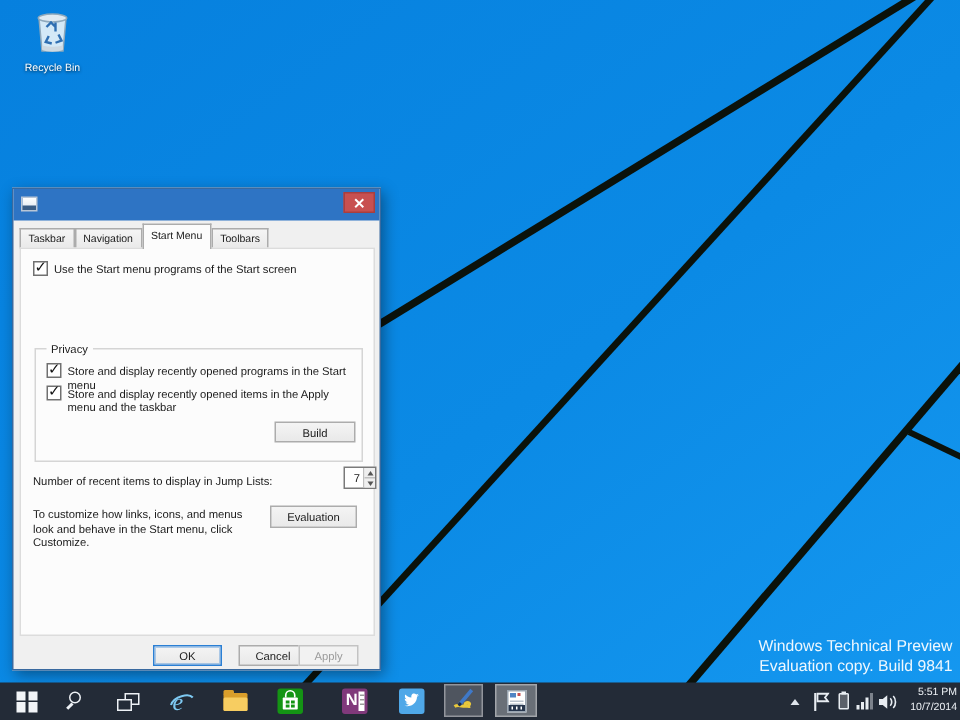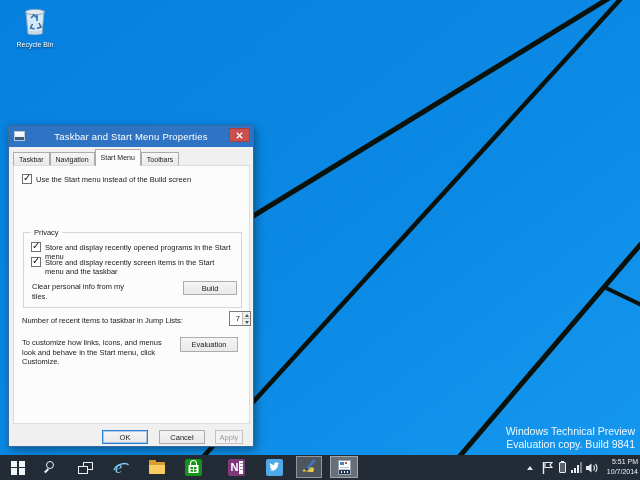--- a/index.html
+++ b/index.html
@@ -132,86 +132,84 @@
   </div>
 
   <div class="watermark">
     <div>Windows Technical Preview</div>
     <div>Evaluation copy. Build 9841</div>
   </div>
 
   <div class="dialog">
     <div class="titlebar">
       <span class="titlebar-icon"></span>
-      <span class="title-text">Taskbar and Start Menu Properties</span>
       <span class="close-btn">
         <svg width="7" height="7" viewBox="0 0 7 7">
           <path d="M0.8 0.8 L6.2 6.2 M6.2 0.8 L0.8 6.2" stroke="#ffffff" stroke-width="1.3"></path>
         </svg>
       </span>
     </div>
 
     <div class="tabs">
       <div class="tab">Taskbar</div>
       <div class="tab">Navigation</div>
       <div class="tab active">Start Menu</div>
       <div class="tab">Toolbars</div>
     </div>
 
     <div class="page">
 
       <div class="cb" style="left:8px; top:8px;">
         <span class="box">
             <span class="mark">✓</span>
           </span>
-        <span class="lbl">Use the Start menu instead of the Build screen</span>
+        <span class="lbl">Use the Start menu programs of the Start screen</span>
       </div>
 
       <div class="groupbox">
         <span class="groupbox-label">Privacy</span>
 
         <div class="cb" style="left:7px; top:9px;">
           <span class="box">
               <span class="mark">✓</span>
             </span>
           <span class="lbl" style="width:200px;">Store and display recently opened programs in the Start menu</span>
         </div>
 
         <div class="cb" style="left:7px; top:24px;">
           <span class="box">
               <span class="mark">✓</span>
             </span>
-          <span class="lbl" style="width:188px;">Store and display recently screen items in the Start menu and the taskbar</span>
+          <span class="lbl" style="width:188px;">Store and display recently opened items in the Apply menu and the taskbar</span>
         </div>
 
-        <div class="static" style="left:8px; top:49px; width:100px;">Clear personal info from my tiles.</div>
         <button class="win-btn" style="left:159px; top:48px; width:54px; height:14px;">Build</button>
       </div>
 
-      <div class="static" style="left:8px; top:150px; width:200px;">Number of recent items to taskbar in Jump Lists:</div>
+      <div class="static" style="left:8px; top:150px; width:200px;">Number of recent items to display in Jump Lists:</div>
       <div class="spinner">
         <span class="spin-val">7</span>
         <span class="spin-arrows">
           <span class="spin-up">
               <span class="tri-up"></span>
             </span>
           <span class="spin-down">
               <span class="tri-down"></span>
             </span>
         </span>
       </div>
 
       <div class="static" style="left:8px; top:172px; width:152px;">To customize how links, icons, and menus look and behave in the Start menu, click Customize.</div>
       <button class="win-btn" style="left:166px; top:171px; width:58px; height:15px;">Evaluation</button>
 
     </div>
 
     <button class="win-btn focused" style="left:93px; top:304px; width:46px; height:14px;">OK</button>
     <button class="win-btn" style="left:150px; top:304px; width:46px; height:14px;">Cancel</button>
-    <button class="win-btn disabled" style="left:206px; top:304px; width:28px; height:14px;">Apply</button>
+    <button class="win-btn disabled" style="left:190px; top:304px; width:40px; height:14px;">Apply</button>
   </div>
 
   <div class="taskbar">
 
     <div class="tb-btn" style="left:6px; width:24px;">
       <span class="win-logo">
           <span></span>
           <span></span>
           <span></span>
           <span></span>

